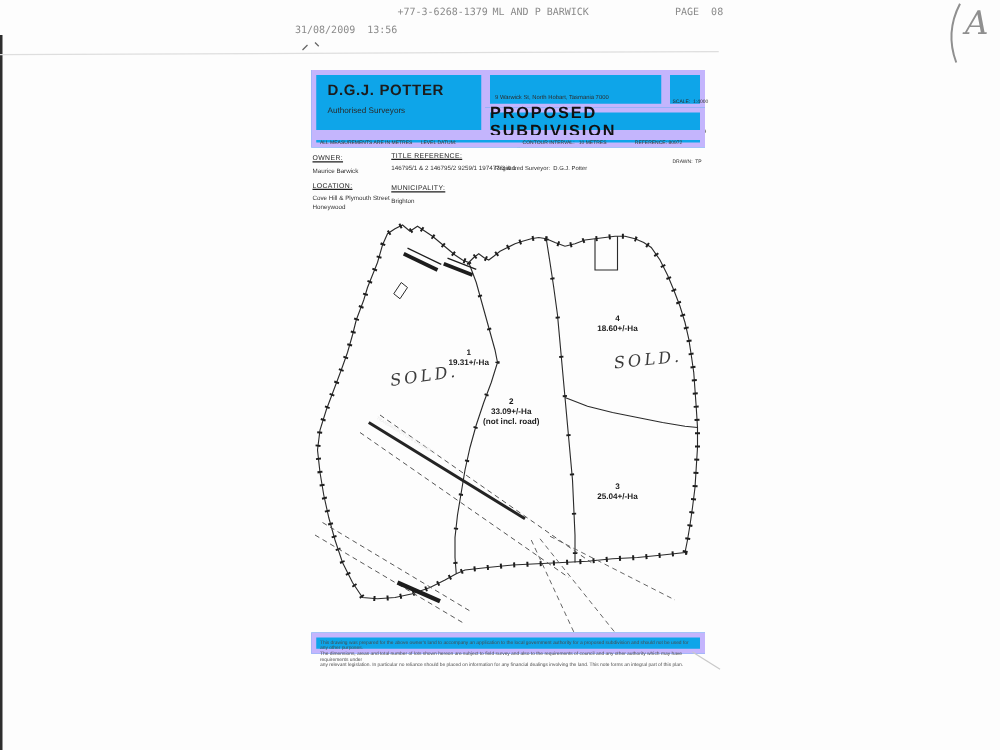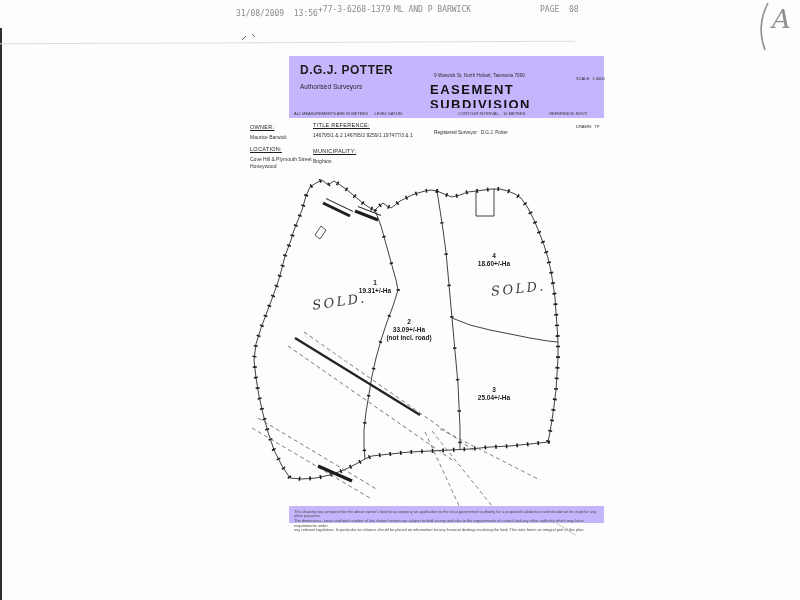--- a/index.html
+++ b/index.html
@@ -4,21 +4,21 @@
 <style>
   html,body{margin:0;padding:0;width:800px;height:600px;background:#fdfdfd;overflow:hidden;
     font-family:"Liberation Sans", sans-serif;color:#222;position:relative;}
   .abs{position:absolute;}
   
   .faxtext{font-family:"DejaVu Sans Mono", monospace;font-size:8px;color:#8a8a8a;white-space:pre;}
   
   .edge-line{background:#2e2e2e;}
   .scanline{background:#dedede;height:1px;transform:rotate(-0.25deg);}
   
-  .box{border:2px solid #c4b5fd;box-sizing:border-box;background:#c4b5fd;margin-left:40px;}
+  .box{border:4px solid #c4b5fd;box-sizing:border-box;background:#0ea5e9;}
   .firm-name{font-size:12px;font-weight:bold;letter-spacing:.5px;color:#1c1c1c;}
   .firm-sub{font-size:6.5px;color:#2a2a2a;margin-top:6px;}
   .contact{font-size:4.7px;line-height:6.4px;color:#2c2c2c;padding:2px 4px;white-space:pre;}
   .scalebox{font-size:4px;line-height:8px;color:#2c2c2c;padding:1px 2px;white-space:pre;}
   .banner{font-size:13px;font-weight:bold;letter-spacing:1.5px;color:#111;
     display:flex;align-items:center;justify-content:center;}
   .meta{display:flex;font-size:4px;color:#333;align-items:center;}
   .meta div{padding:0 3px;white-space:pre;}
   .flabel{font-size:5.5px;color:#1e1e1e;text-decoration:underline;letter-spacing:.3px;}
   .fvalue{font-size:5px;color:#333;line-height:6.5px;}
@@ -29,21 +29,21 @@
   .disclaimer{font-size:3.9px;line-height:4.7px;color:#4a4a4a;padding:1.5px 3px;}
   .annotA{font-family:"DejaVu Serif", serif;font-style:italic;font-size:26px;color:#8f8f8f;}
 </style>
 </head>
 <body>
 
 <div class="abs edge-line" style="left:0;top:28px;width:2px;height:572px;"></div>
 <div class="abs scanline" style="left:0;top:42px;width:575px;"></div>
 
 <div>
-  <div class="abs faxtext" style="left:236px;top:9px;">31/08/2009  13:56</div>
+  <div class="abs faxtext" style="left:236px;top:19px;">31/08/2009  13:56</div>
   <div class="abs faxtext" style="left:318px;top:5px;">+77-3-6268-1379</div>
   <div class="abs faxtext" style="left:394px;top:5px;">ML AND P BARWICK</div>
   <div class="abs faxtext" style="left:540px;top:5px;">PAGE  08</div>
 </div>
 
 <div class="abs" style="left:748px;top:0;width:52px;height:52px;">
   <svg width="52" height="52">
     <path d="M20,3 Q8,26 17,50" stroke="#8f8f8f" stroke-width="1.6" fill="none"></path>
   </svg>
   <span class="abs annotA" style="left:24px;top:4px;">A</span>
@@ -63,21 +63,21 @@
     <div>Phone:  03-62 343 082        Fax:  03-62 343 360</div>
     <div>Email:  djpotter@iinet.net.au</div>
     <div>Registered Surveyor:  D.G.J. Potter</div>
   </div>
   <div class="abs box scalebox" style="left:283px;top:0;width:32px;height:31px;">
     <div>SCALE:  1:4000</div>
     <div>DATE:  31/8/09</div>
     <div>DRAWN:  TP</div>
   </div>
   <div class="abs box banner" style="left:139px;top:30px;width:176px;height:22px;">
-    <span>EASEMENT SUBDIVISION</span>
+    <span>PROPOSED SUBDIVISION</span>
   </div>
 </div>
 
 <div class="abs box meta" style="left:249px;top:108px;width:315px;height:10px;">
   <div style="width:54%;">ALL MEASUREMENTS ARE IN METRES      LEVEL DATUM:</div>
   <div style="width:29%;">CONTOUR INTERVAL:   10 METRES</div>
   <div style="width:17%;">REFERENCE: 80972</div>
 </div>
 
 <div>

